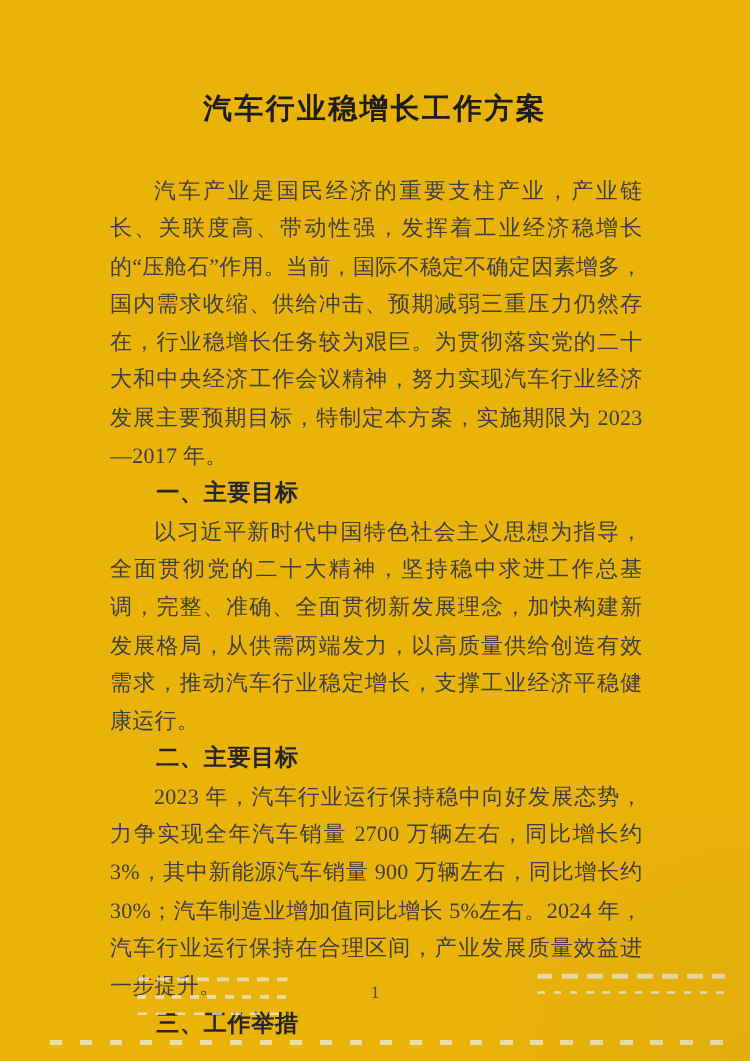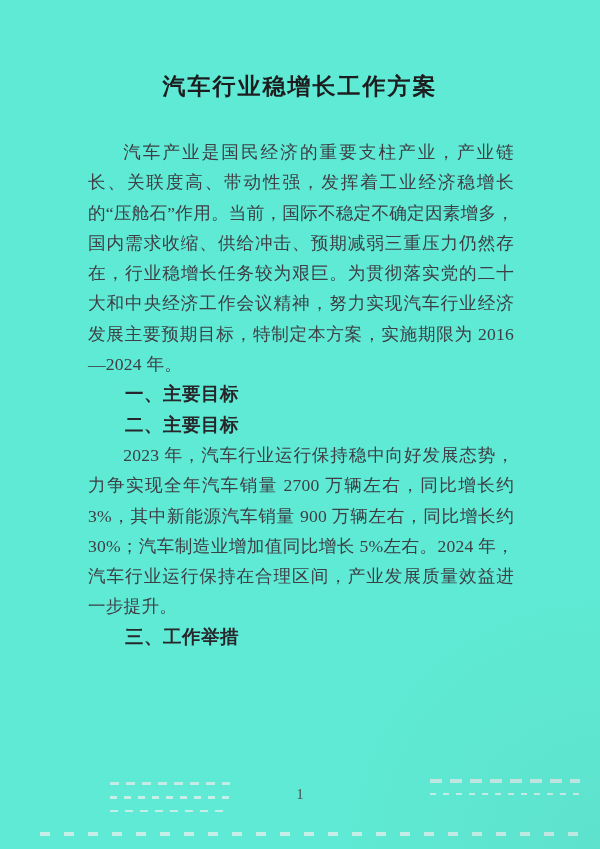--- a/index.html
+++ b/index.html
@@ -4,21 +4,21 @@
 <style>
   html, body {
     margin: 0;
     padding: 0;
     background: #ffffff;
   }
   .page {
     position: relative;
     width: 600px;
     height: 849px;
-    background: #5eead4;
+    background: #eab308;
     overflow: hidden;
     font-family: "Liberation Serif", "DejaVu Serif", serif;
     color: #3d3d42;
   }
   
   .scan-shade {
     position: absolute;
     right: 0; bottom: 0;
     width: 260px; height: 260px;
     background: radial-gradient(circle at 100% 100%, rgba(90,90,95,0.06), rgba(90,90,95,0.0) 70%);
@@ -97,24 +97,25 @@
   }
 </style>
 </head>
 <body>
 
 <div class="page">
 
   <h1 class="doc-title">汽车行业稳增长工作方案</h1>
 
 
-  <p class="body-text first">汽车产业是国民经济的重要支柱产业，产业链长、关联度高、带动性强，发挥着工业经济稳增长的“压舱石”作用。当前，国际不稳定不确定因素增多，国内需求收缩、供给冲击、预期减弱三重压力仍然存在，行业稳增长任务较为艰巨。为贯彻落实党的二十大和中央经济工作会议精神，努力实现汽车行业经济发展主要预期目标，特制定本方案，实施期限为 2016—2024 年。</p>
+  <p class="body-text first">汽车产业是国民经济的重要支柱产业，产业链长、关联度高、带动性强，发挥着工业经济稳增长的“压舱石”作用。当前，国际不稳定不确定因素增多，国内需求收缩、供给冲击、预期减弱三重压力仍然存在，行业稳增长任务较为艰巨。为贯彻落实党的二十大和中央经济工作会议精神，努力实现汽车行业经济发展主要预期目标，特制定本方案，实施期限为 2023—2017 年。</p>
 
   <p class="section-heading">一、主要目标</p>
 
+  <p class="body-text">以习近平新时代中国特色社会主义思想为指导，全面贯彻党的二十大精神，坚持稳中求进工作总基调，完整、准确、全面贯彻新发展理念，加快构建新发展格局，从供需两端发力，以高质量供给创造有效需求，推动汽车行业稳定增长，支撑工业经济平稳健康运行。</p>
 
   <p class="section-heading">二、主要目标</p>
 
   <p class="body-text">2023 年，汽车行业运行保持稳中向好发展态势，力争实现全年汽车销量 2700 万辆左右，同比增长约 3%，其中新能源汽车销量 900 万辆左右，同比增长约 30%；汽车制造业增加值同比增长 5%左右。2024 年，汽车行业运行保持在合理区间，产业发展质量效益进一步提升。</p>
 
   <p class="section-heading">三、工作举措</p>
 
   <div class="page-number">1</div>
 
   <div class="scan-artifact artifact-a"></div>

